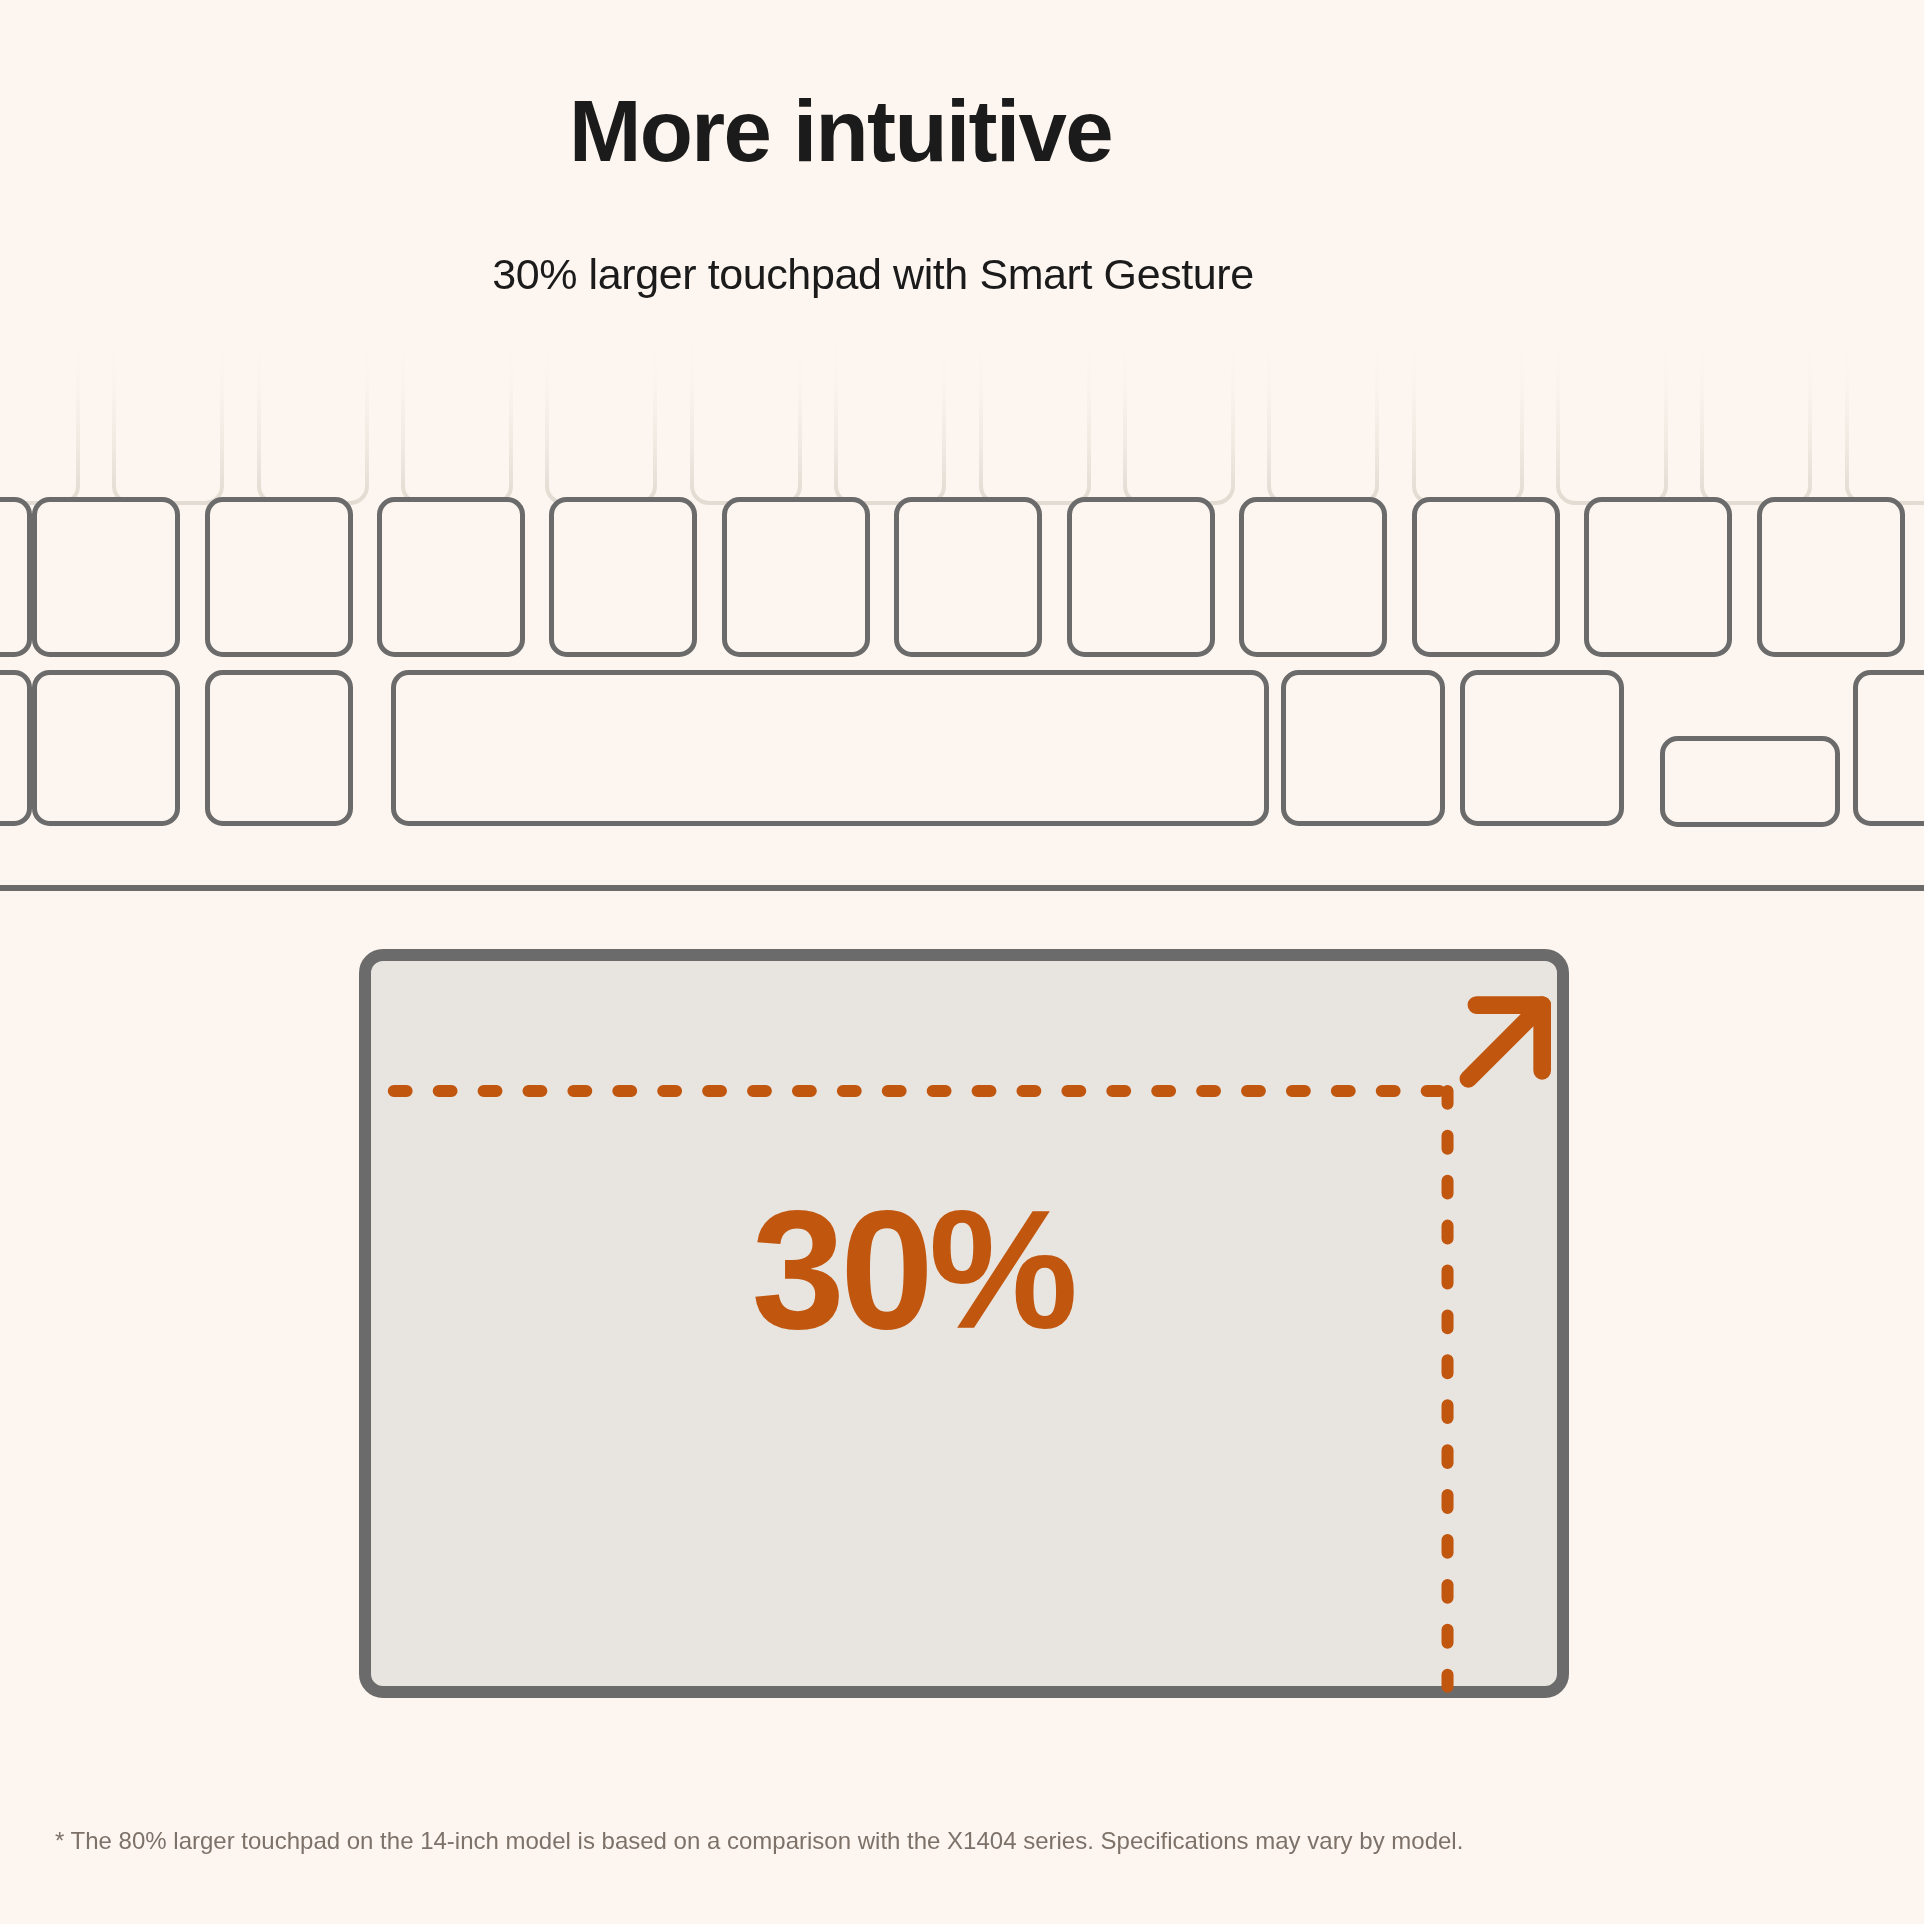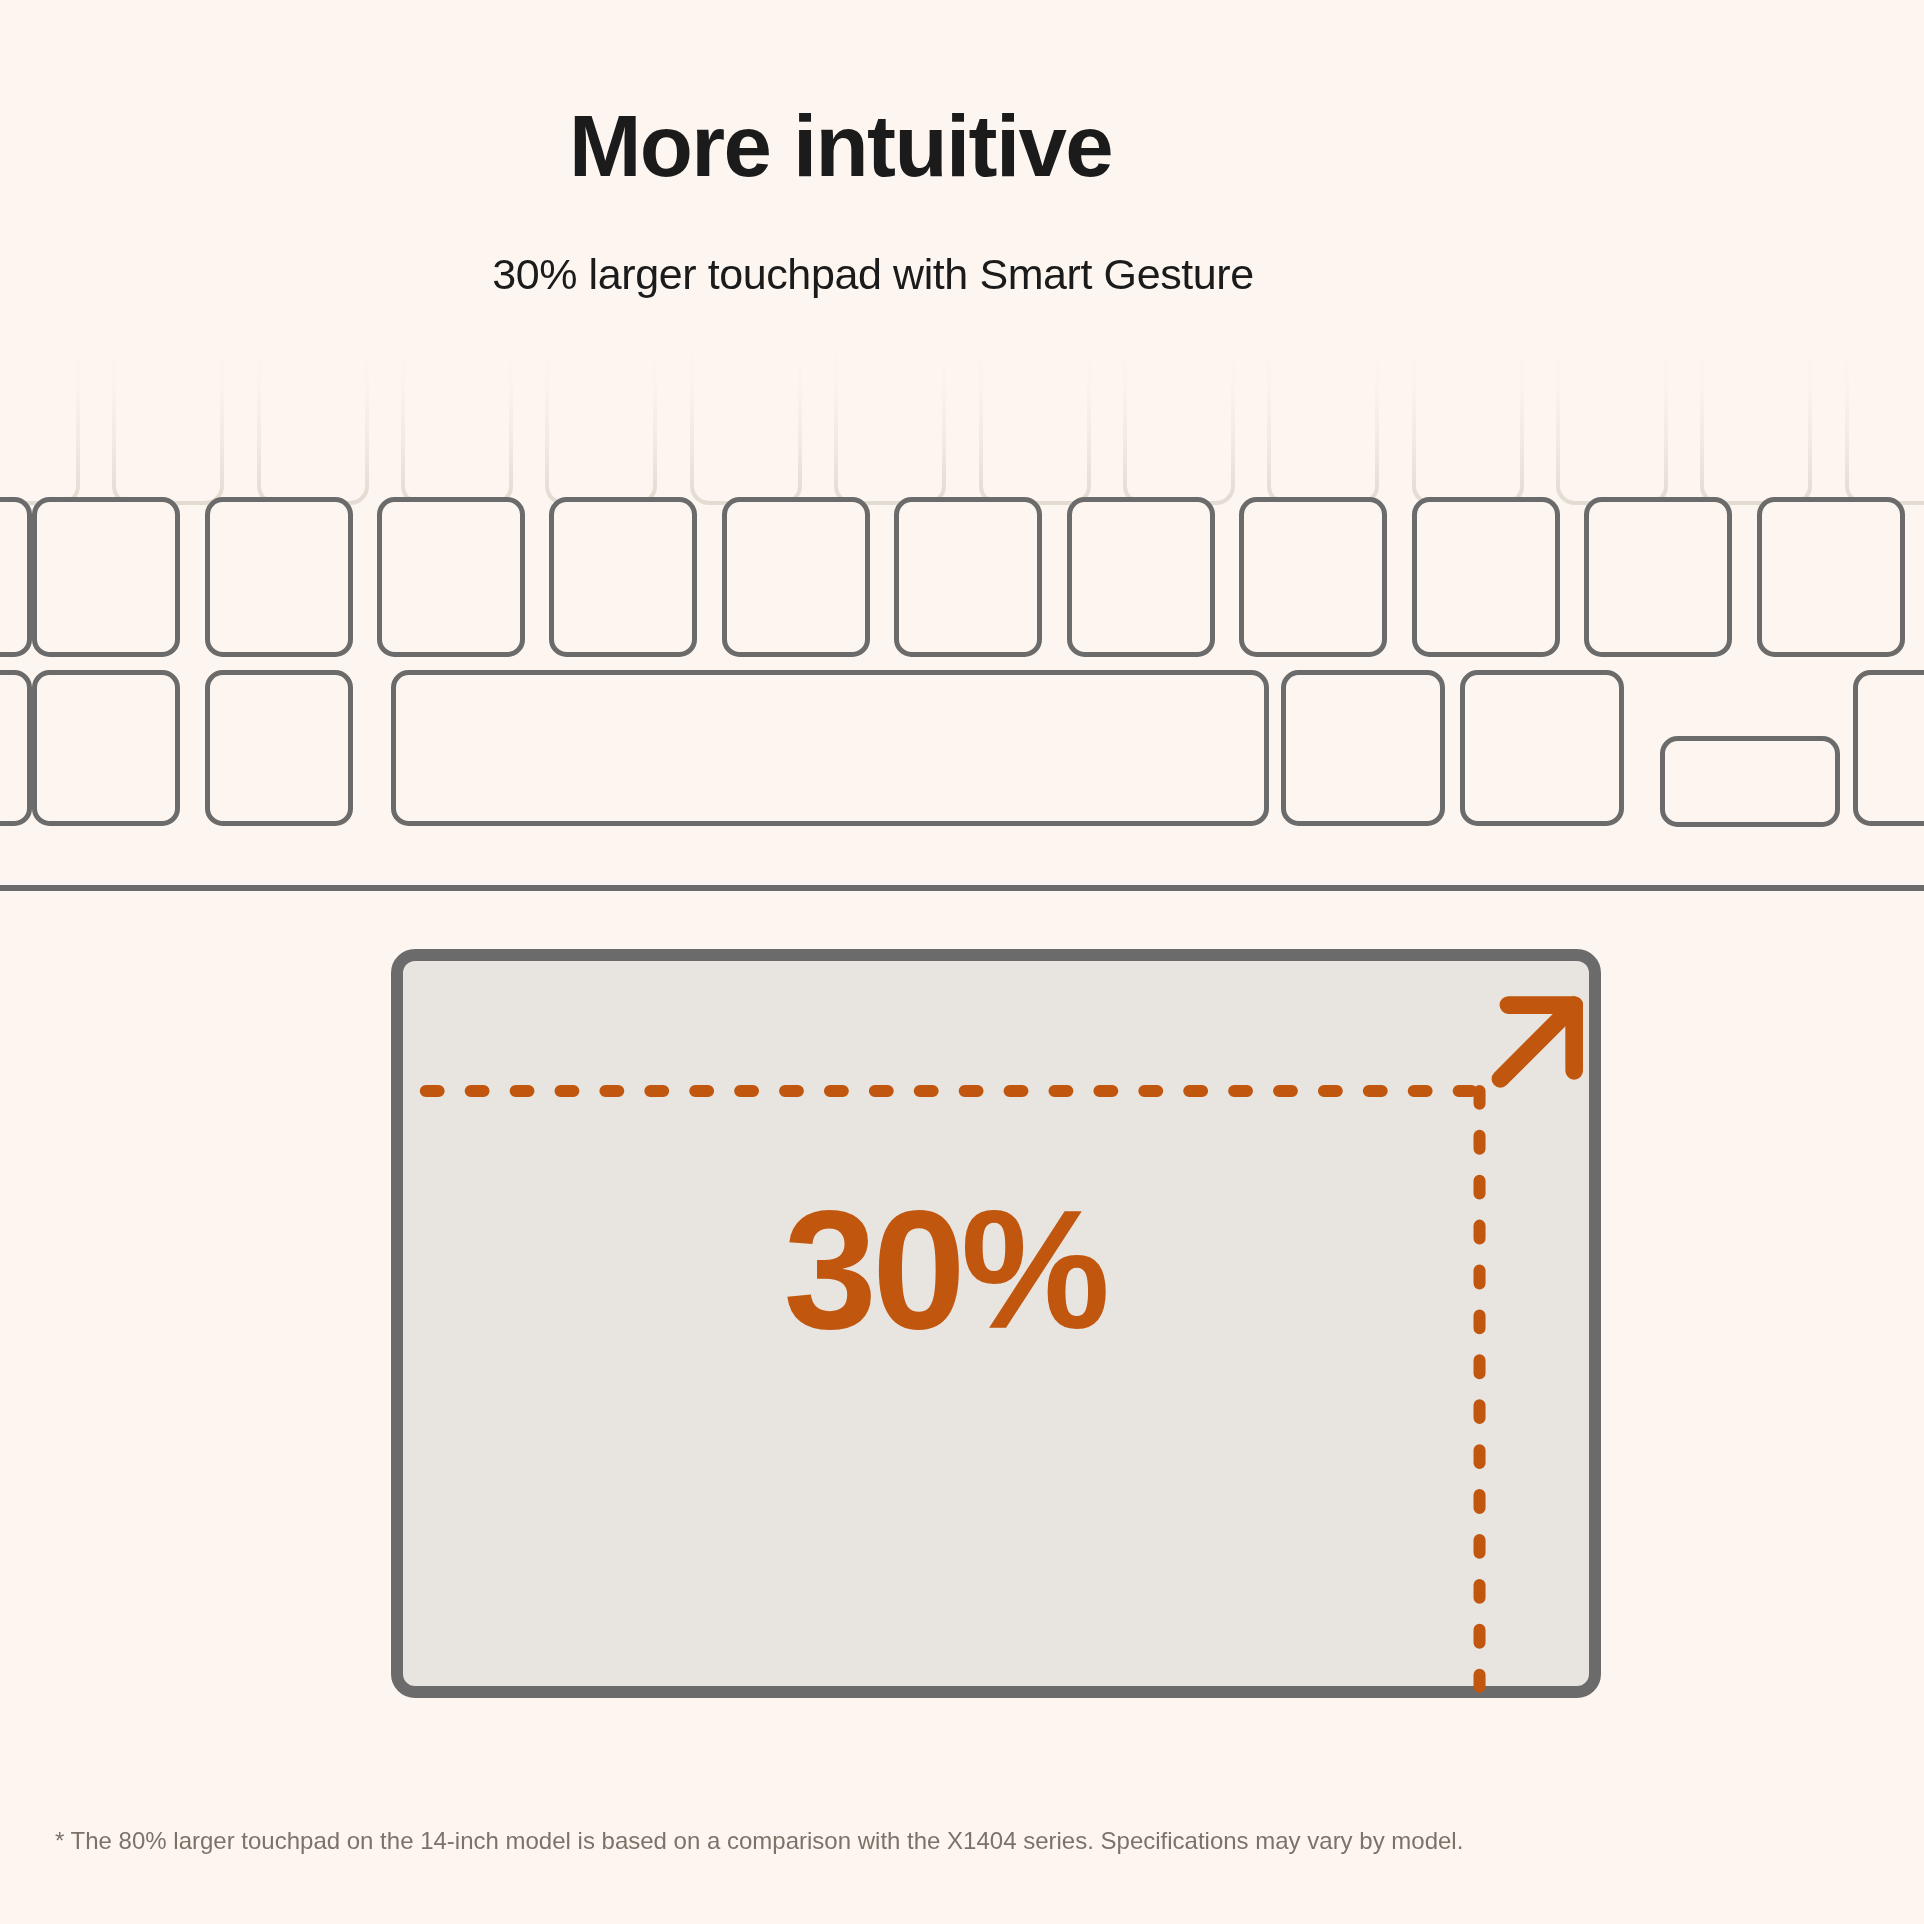--- a/index.html
+++ b/index.html
@@ -21,21 +21,21 @@
     width: 1925px;
     height: 1925px;
     background: #FDF6F0;
     overflow: hidden;
   }
 
   
   .headline {
     position: absolute;
     left: 0;
-    top: 102px;
+    top: 87px;
     width: 1681px;
     text-align: center;
     font-size: 87px;
     font-weight: 700;
     letter-spacing: -1.6px;
     color: #1B1B1B;
     line-height: 1.0;
     white-space: nowrap;
   }
   .subline {
@@ -103,21 +103,20 @@
   #touchpad {
     position: absolute;
     left: 359px;
     top: 949px;
     width: 1210px;
     height: 749px;
     box-sizing: border-box;
     border: 12px solid #6B6B6B;
     border-radius: 24px;
     background: #E8E4DF;
-    margin-left: 32px;
   }
   #tp-svg {
     position: absolute;
     left: 0; top: 0;
     width: 1210px;
     height: 749px;
     overflow: visible;
   }
   .pct {
     position: absolute;

